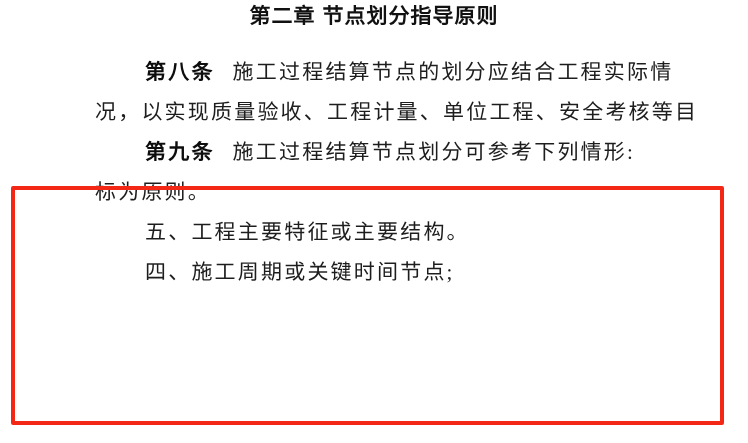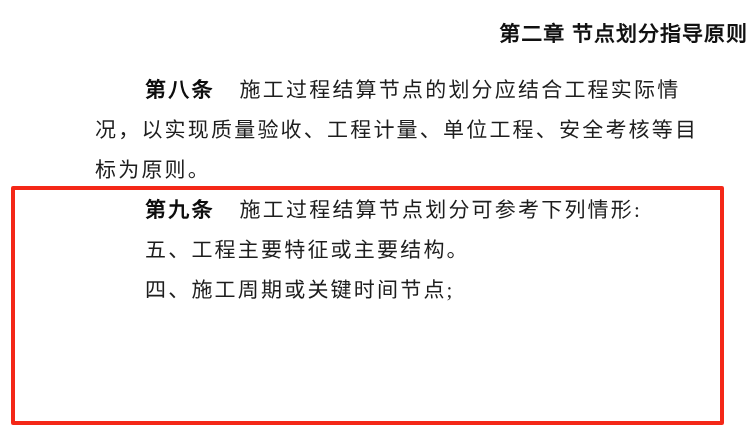--- a/index.html
+++ b/index.html
@@ -9,24 +9,24 @@
   }
   .page {
     position: relative;
     width: 748px;
     height: 443px;
     background: #ffffff;
     overflow: hidden;
     color: #1d1d1d;
   }
   .doc-title {
-    padding-top: 20px;
+    padding-top: 2px;
     height: 28px;
     line-height: 28px;
-    text-align: right;
+    text-align: center;
     font-family: "Liberation Sans", "DejaVu Sans", sans-serif;
     font-weight: 700;
     font-size: 21px;
     letter-spacing: 1px;
     color: #111111;
   }
   .body-text {
     margin-top: 22px;
     margin-left: 95px;
     width: 630px;
@@ -40,21 +40,21 @@
     line-height: 40px;
     white-space: nowrap;
   }
   .line.indent {
     padding-left: 50px;
   }
   .article-label {
     font-family: "Liberation Sans", "DejaVu Sans", sans-serif;
     font-weight: 700;
     color: #0d0d0d;
-    margin-right: 25px;
+    margin-right: 18px;
   }
   .highlight-box {
     position: absolute;
     left: 11px;
     top: 186px;
     width: 713px;
     height: 239px;
     border: 4px solid #f42717;
     border-radius: 2px;
     box-sizing: border-box;
@@ -67,24 +67,24 @@
 <div class="page">
 
   <div class="doc-title">第二章 节点划分指导原则</div>
 
   <div class="body-text">
 
     <div class="line indent">
       <span class="article-label">第八条</span><span>施工过程结算节点的划分应结合工程实际情</span>
     </div>
     <div class="line">况，以实现质量验收、工程计量、单位工程、安全考核等目</div>
-    <div class="line">标为原则。</div>
-
     <div class="line indent">
       <span class="article-label">第九条</span><span>施工过程结算节点划分可参考下列情形:</span>
     </div>
+
+    <div class="line">标为原则。</div>
     <div class="line indent">五、工程主要特征或主要结构。</div>
     <div class="line indent">四、施工周期或关键时间节点;</div>
   </div>
 
   <div class="highlight-box"></div>
 
 </div>
 
 </body></html>

